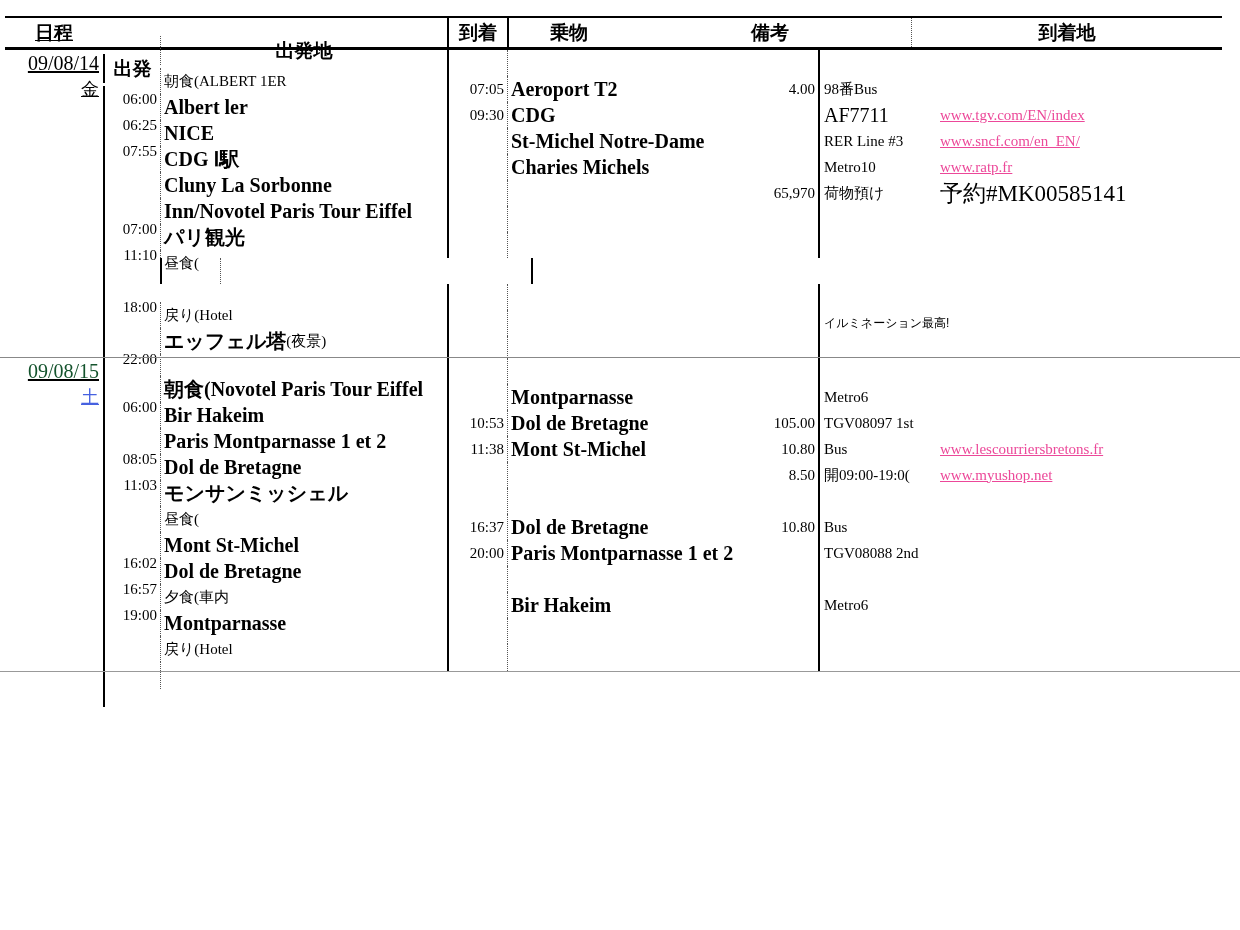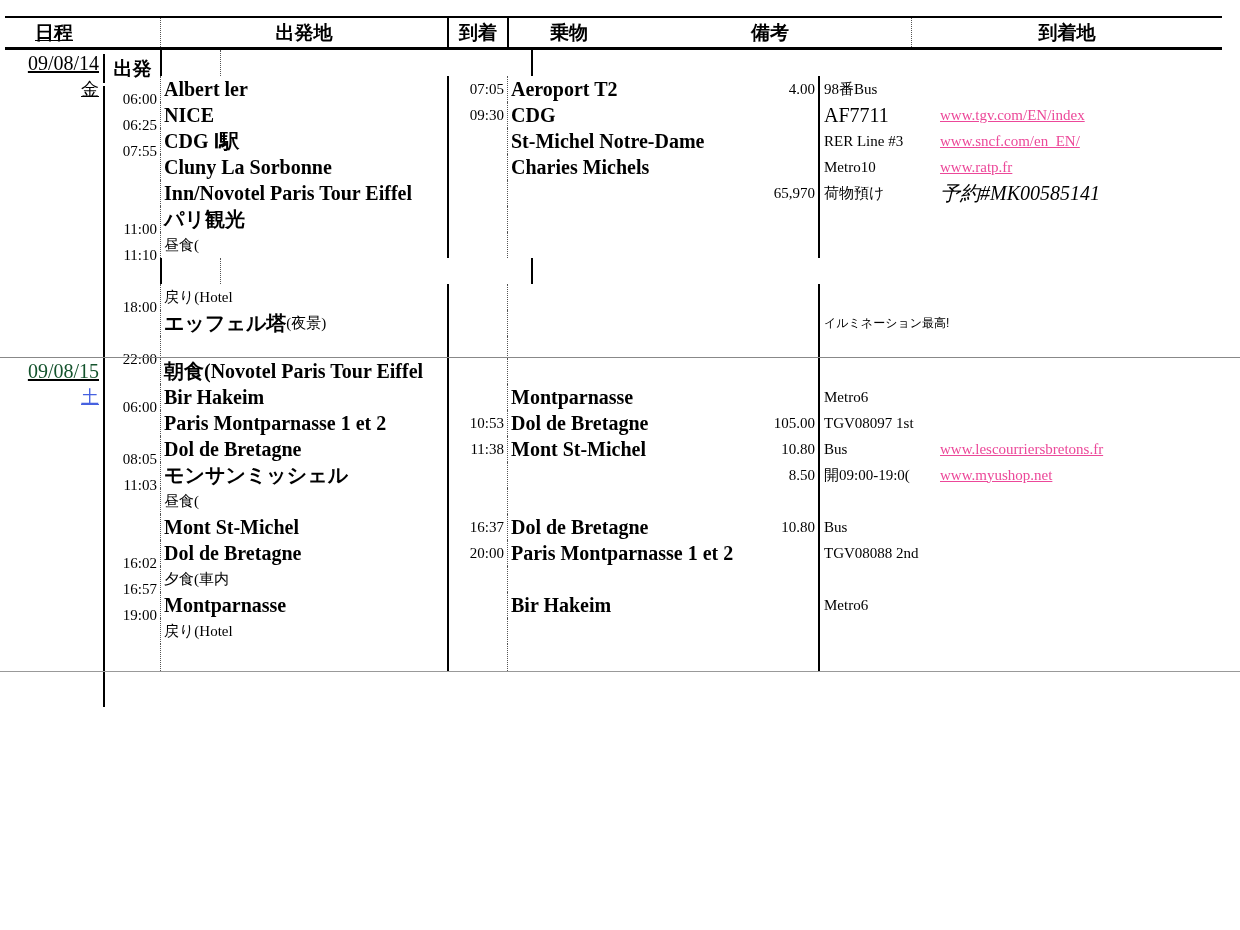--- a/index.html
+++ b/index.html
@@ -16,41 +16,41 @@
     font-family: "Liberation Sans", sans-serif; font-weight: 700; font-size: 19px;
   }
   .hdr .c { display: flex; align-items: center; justify-content: center; }
   .hdr .w-veh { justify-content: flex-start; }
   .hveh { width: 120px; text-align: center; }
   .hnote { flex: 1; text-align: center; }
   
   .c { height: 100%; flex-shrink: 0; overflow: visible; }
   .w-date { width: 98px; text-decoration: underline; }
   .w-dep  { width: 57px; margin-top: 36px; }
-  .w-from { width: 287px; }
+  .w-from { width: 287px; margin-top: 18px; }
   .w-arr  { width: 60px; }
   .w-to   { width: 311px; }
   .w-veh  { width: 404px; flex-shrink: 1; }
   .bl-solid { border-left: 2px solid #000; }
   .bl-dot   { border-left: 1px dotted #555; }
   
   .row { display: flex; height: 26px; }
   .row .c { display: flex; align-items: center; }
   .row .w-date { justify-content: flex-end; padding-right: 4px; }
   .tm { font-size: 15px; width: 100%; text-align: right; padding-right: 3px; white-space: nowrap; }
   .txt-l { font-size: 20px; white-space: nowrap; padding-left: 3px; font-weight: bold; }
   .txt-s { font-size: 15px; white-space: nowrap; padding-left: 3px; }
   .txt-sfx { font-size: 15px; white-space: nowrap; }
   .price { font-size: 15px; margin-left: auto; padding-right: 3px; white-space: nowrap; }
   .veh { width: 120px; flex-shrink: 0; padding-left: 4px; font-size: 15px; white-space: nowrap; }
   .veh-lg { font-size: 20px; }
   .veh-m { font-size: 12px; font-family: "Liberation Sans", sans-serif; }
   .note { flex: 1; white-space: nowrap; }
   .link { font-size: 15px; color: #ec4899; text-decoration: underline; cursor: pointer; }
-  .bignote { font-size: 20px; color: #000; font-style: italic; }
+  .bignote { font-size: 23px; color: #000; }
   .date-num { font-size: 20px; white-space: nowrap; }
   .date-blue { color: #14532d; }
   .wd { font-size: 18px; }
   .wd-link { color: #4661e0; text-decoration: underline; cursor: pointer; }
   .hline { position: absolute; left: 0; width: 1240px; height: 1px; background: #888; }
   .hline.bottom { background: #999; }
 </style>
 </head>
 <body>
 
@@ -68,20 +68,23 @@
       <div class="c w-to bl-dot">到着地</div>
     </div>
     <div id="tbody">
         <div class="row">
           <div class="c w-date">
             <span class="date-num">09/08/14</span>
           </div>
           <div class="c w-dep bl-solid">
             <span class="tm">06:00</span>
           </div>
+          <div class="c w-from bl-dot">
+            <span class="txt-s">朝食(ALBERT 1ER</span>
+          </div>
           <div class="c w-arr bl-solid"></div>
           <div class="c w-to bl-dot"></div>
           <div class="c w-veh bl-solid"></div>
         </div>
         <div class="row">
           <div class="c w-date">
             <span class="wd">金</span>
           </div>
           <div class="c w-dep bl-solid">
             <span class="tm">06:25</span>
@@ -145,21 +148,21 @@
             <span class="txt-l">Charies Michels</span>
           </div>
           <div class="c w-veh bl-solid">
             <span class="veh">Metro10</span>
             <span class="note link">www.ratp.fr</span>
           </div>
         </div>
         <div class="row">
           <div class="c w-date"></div>
           <div class="c w-dep bl-solid">
-            <span class="tm">11:00</span>
+            <span class="tm">07:00</span>
           </div>
           <div class="c w-from bl-dot">
             <span class="txt-l">Inn/Novotel Paris Tour Eiffel</span>
           </div>
           <div class="c w-arr bl-solid"></div>
           <div class="c w-to bl-dot">
             <span class="price">65,970</span>
           </div>
           <div class="c w-veh bl-solid">
             <span class="veh">荷物預け</span>

